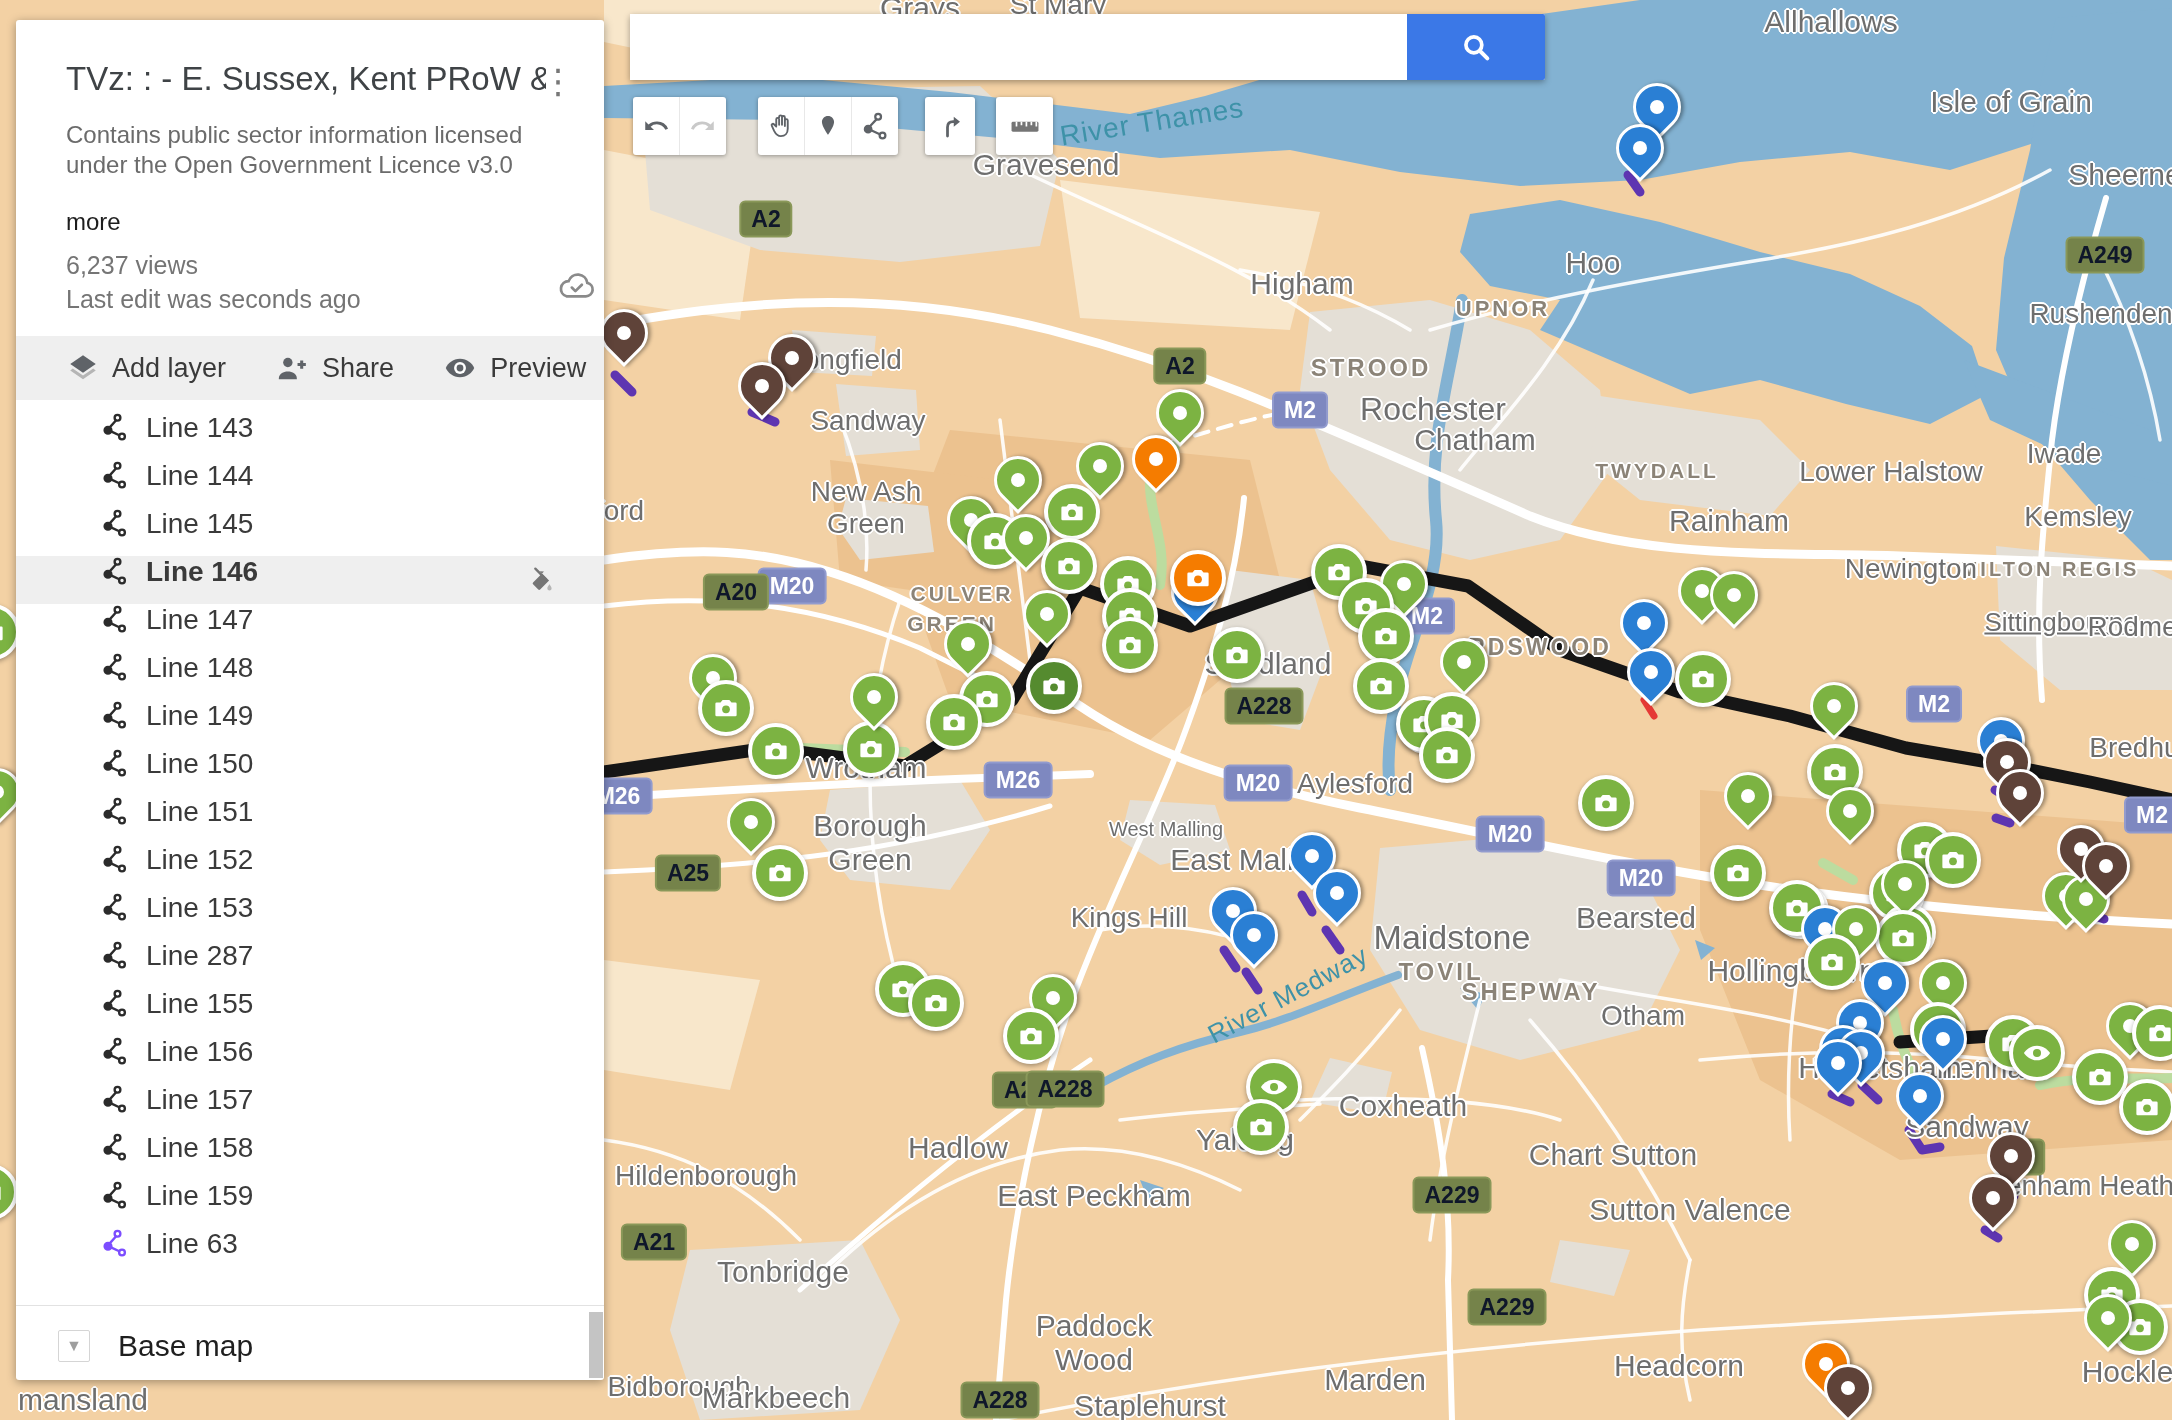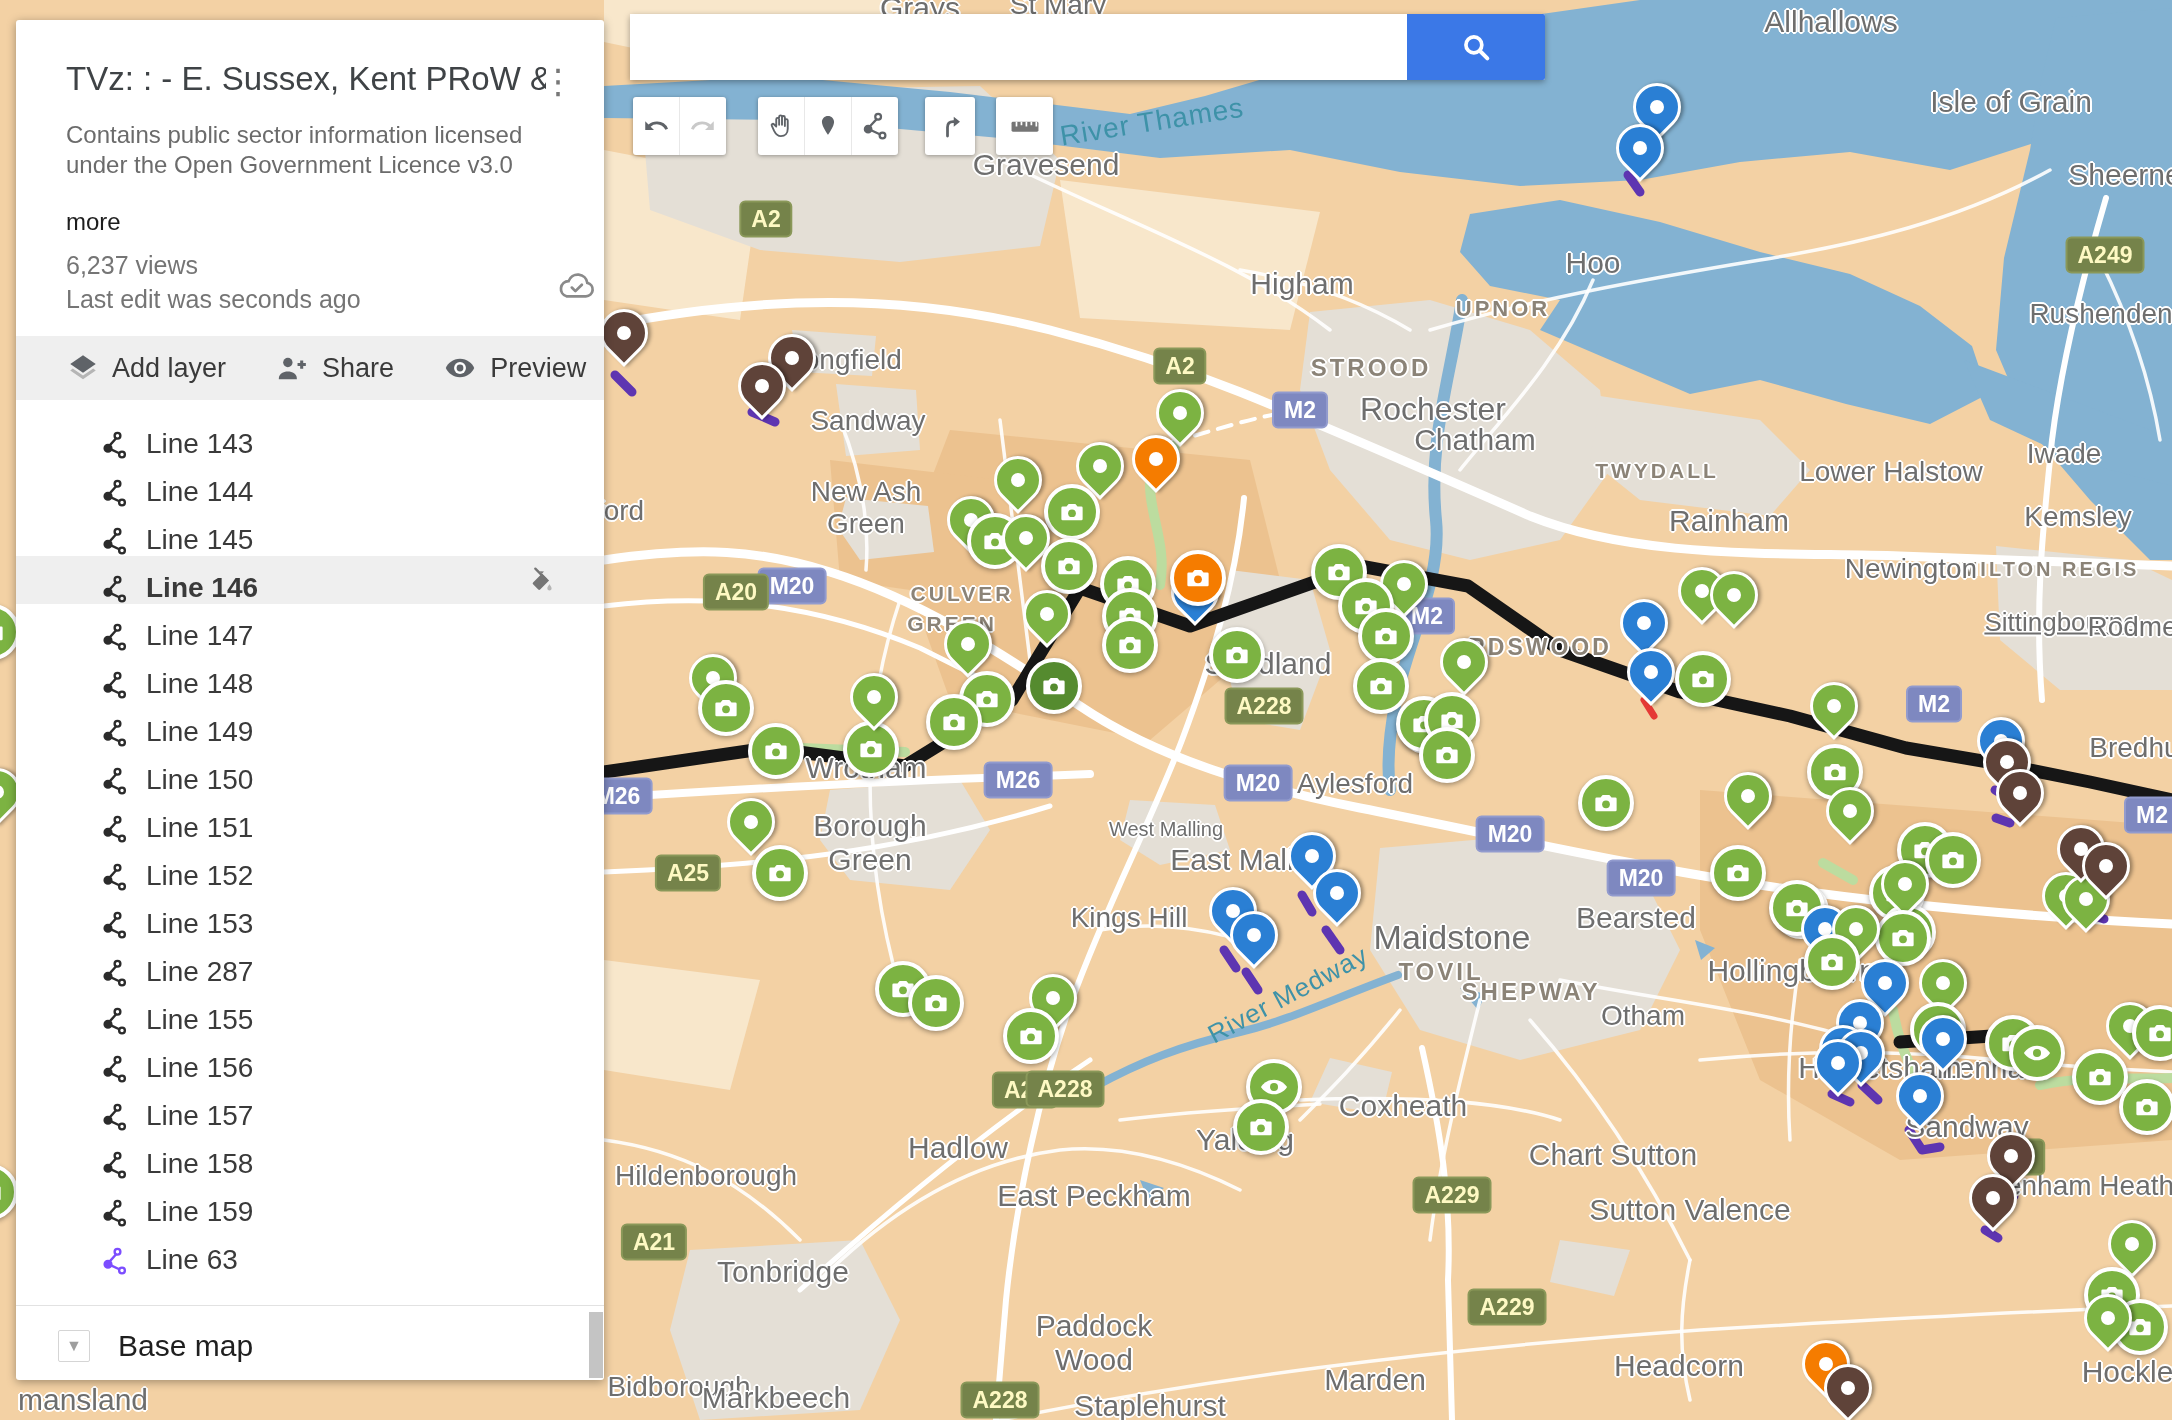--- a/index.html
+++ b/index.html
@@ -7,21 +7,21 @@
   #basemap{position:absolute;left:0;top:0;z-index:0;}
   
   .mlabel{position:absolute;transform:translate(-50%,-50%);white-space:nowrap;color:#6e6e6e;
     text-shadow:-2px 0 #fff,2px 0 #fff,0 -2px #fff,0 2px #fff,-1px -1px #fff,1px 1px #fff,1px -1px #fff,-1px 1px #fff;
     z-index:2;font-weight:400;}
   .mlabel.caps{color:#8b8377;font-weight:700;letter-spacing:3px;}
   .mlabel.river{color:#3e92a8;font-weight:400;letter-spacing:1px;text-shadow:none;}
   
   .badge{position:absolute;transform:translate(-50%,-50%);z-index:3;border-radius:6px;
     font-size:23px;font-weight:700;padding:3px 10px;white-space:nowrap;}
-  .badge.a{background:#75834a;color:#fef9c3;border:2px solid #8a9859;}
+  .badge.a{background:#75834a;color:#0f172a;border:2px solid #8a9859;}
   .badge.m{background:#7e88c0;color:#fff;border:2px solid #929bce;}
   
   .mc{position:absolute;width:48px;height:48px;border-radius:50%;border:4px solid #fff;
     box-shadow:0 2px 5px rgba(0,0,0,.35);display:flex;align-items:center;justify-content:center;z-index:4;}
   .pin{position:absolute;width:42px;height:42px;border-radius:50% 50% 50% 0;transform:rotate(-45deg);
     border:3px solid #fff;box-shadow:2px 2px 4px rgba(0,0,0,.35);z-index:4;}
   .pin::after{content:"";position:absolute;width:14px;height:14px;background:#fff;border-radius:50%;
     top:50%;left:50%;transform:translate(-50%,-50%);}
   
   #searchbar{position:absolute;left:630px;top:14px;width:915px;height:66px;z-index:9;display:flex;
@@ -41,21 +41,21 @@
   #panel-desc{position:absolute;left:50px;top:100px;width:520px;font-size:24px;line-height:30px;color:#6b6b6b;}
   #more-link{position:absolute;left:50px;top:188px;font-size:24px;color:#1d1d1d;cursor:pointer;}
   #views-text{position:absolute;left:50px;top:231px;font-size:25px;color:#757575;}
   #lastedit-text{position:absolute;left:50px;top:265px;font-size:25px;color:#757575;}
   #cloud-icon{position:absolute;left:540px;top:248px;}
   #actionbar{position:absolute;left:0;top:316px;width:100%;height:64px;background:#efefef;display:flex;align-items:center;}
   .action{display:flex;align-items:center;margin-left:48px;cursor:pointer;}
   .action:first-child{margin-left:50px;}
   .action span{font-size:27px;color:#3a3a3a;margin-left:12px;}
   #layer-list{position:absolute;left:0;top:392px;width:100%;}
-  .lrow{height:48px;display:flex;align-items:flex-end;padding-left:84px;cursor:pointer;position:relative;}
+  .lrow{height:48px;display:flex;align-items:flex-start;padding-left:84px;cursor:pointer;position:relative;}
   .lrow.sel{background:#efefef;font-weight:bold;}
   .lrow .lbl{font-size:28px;color:#3a3a3a;margin-left:16px;}
   .bucket{position:absolute;right:50px;top:8px;}
   #basemap-divider{position:absolute;left:0;top:1285px;width:100%;height:1px;background:#e2e2e2;}
   #basemap-row{position:absolute;left:0;top:1298px;width:100%;height:56px;display:flex;align-items:center;}
   #bm-caret{width:30px;height:30px;border:1px solid #d5d5d5;border-radius:2px;margin-left:42px;
     display:flex;align-items:center;justify-content:center;color:#9e9e9e;font-size:16px;cursor:pointer;}
   #bm-label{font-size:30px;color:#1f1f1f;margin-left:28px;}
   #panel-scrollthumb{position:absolute;right:1px;top:1292px;width:14px;height:66px;background:#c4c4c4;}
 </style>

